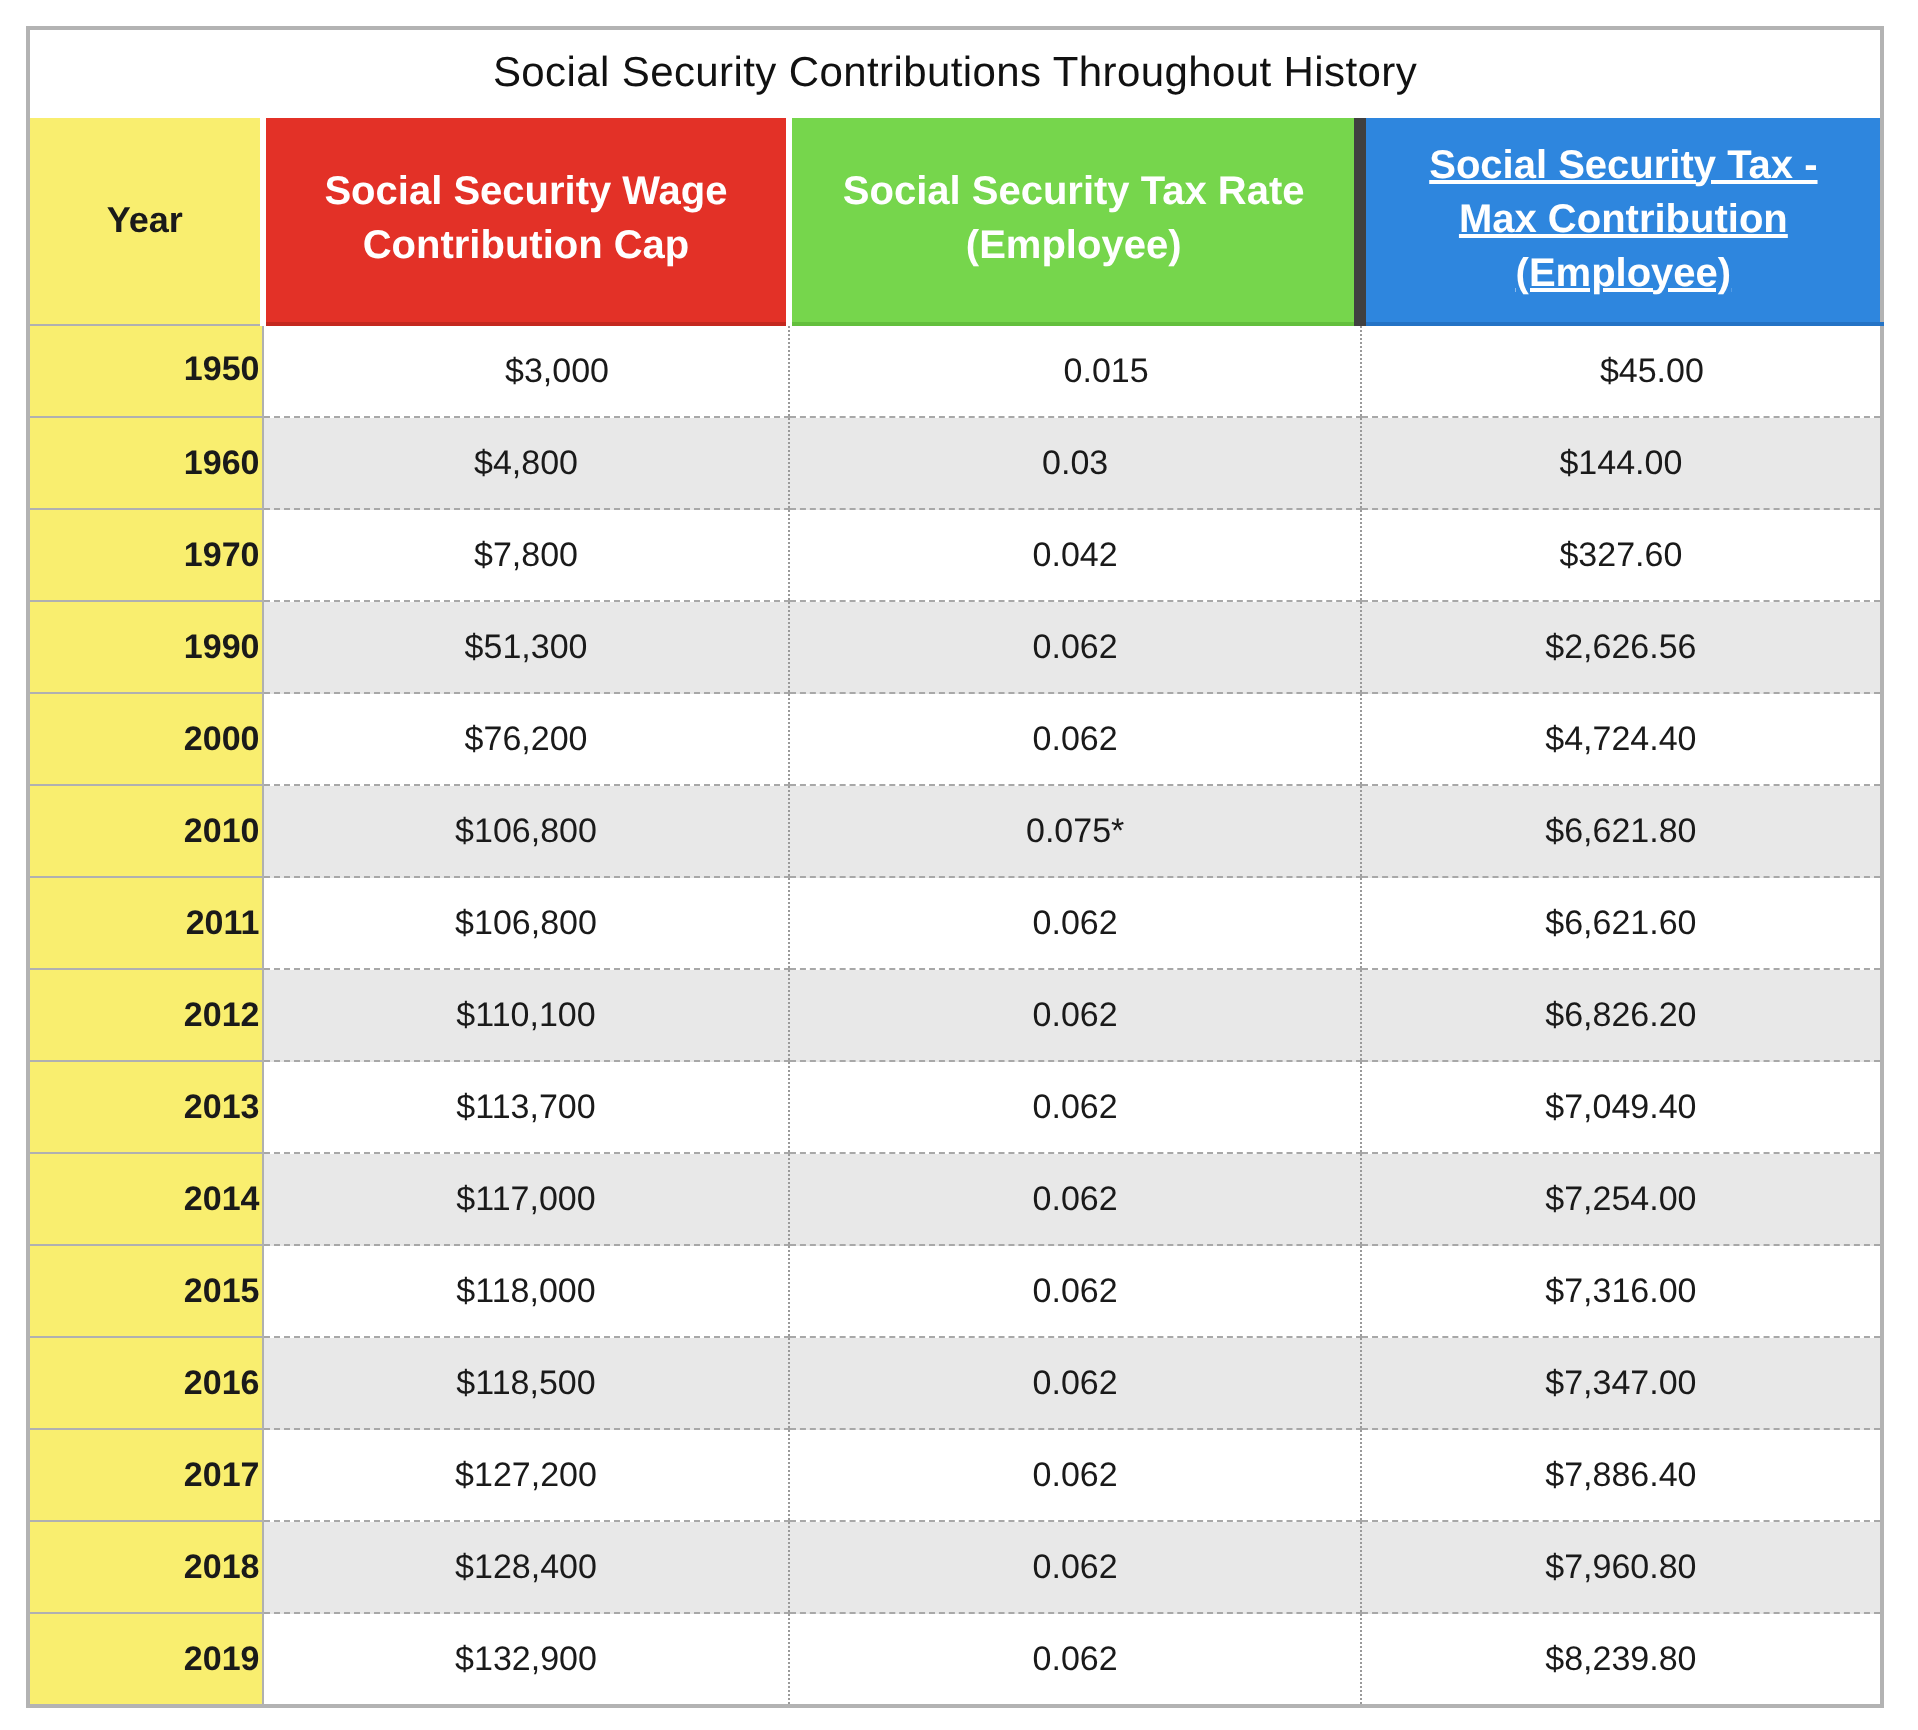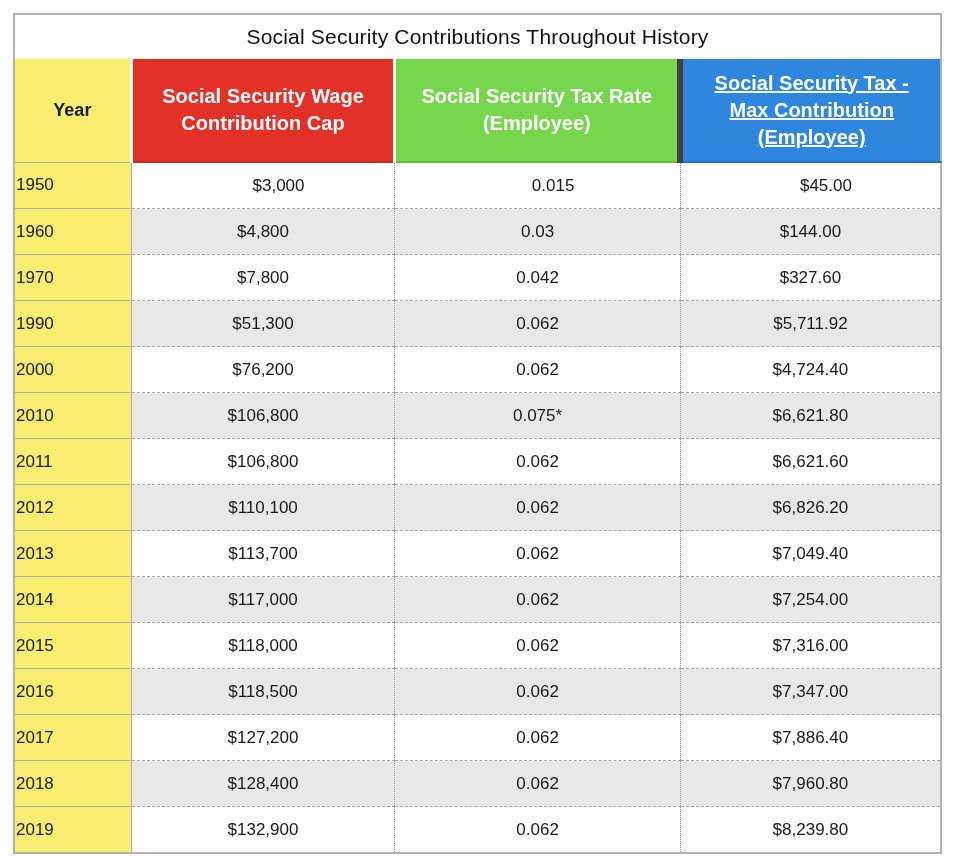--- a/index.html
+++ b/index.html
@@ -49,23 +49,23 @@
     font-size: 18px;
     border-bottom: 1px solid var(--border-year, #b0b0b0);
     margin-left: 40px;
   }
   th.h-cap  { background: var(--cap-header, #e33127);  border-left: 3px solid #fff; border-bottom: 2px solid #c4281f; }
   th.h-rate { background: var(--rate-header, #76d64c); border-left: 3px solid #fff; border-bottom: 2px solid #63bf3d; margin-top: 42px; }
   th.h-max  { background: var(--max-header, #2e86de);  border-left: 6px solid #404040; border-bottom: 2px solid #2473c5; text-decoration: underline; }
   
   tbody th.c-year {
     background: var(--year, #f9ee6f);
-    font-weight: normal;
+    font-weight: bold;
     font-size: 17px;
-    text-align: left;
+    text-align: right;
     vertical-align: middle;
     border-top: 1px solid var(--border-year, #b0b0b0);
     border-right: 1px solid var(--border-year, #b0b0b0);
     color: #1a1a1a;
   }
   tbody td {
     height: 43px;
     text-align: center;
     vertical-align: middle;
     font-size: 17px;
@@ -115,21 +115,21 @@
       <tr>
         <th class="c-year">1970</th>
         <td>$7,800</td>
         <td class="dot">0.042</td>
         <td class="dot">$327.60</td>
       </tr>
       <tr>
         <th class="c-year">1990</th>
         <td>$51,300</td>
         <td class="dot">0.062</td>
-        <td class="dot">$5,711.92</td>
+        <td class="dot">$2,626.56</td>
       </tr>
       <tr>
         <th class="c-year">2000</th>
         <td>$76,200</td>
         <td class="dot">0.062</td>
         <td class="dot">$4,724.40</td>
       </tr>
       <tr>
         <th class="c-year">2010</th>
         <td>$106,800</td>

